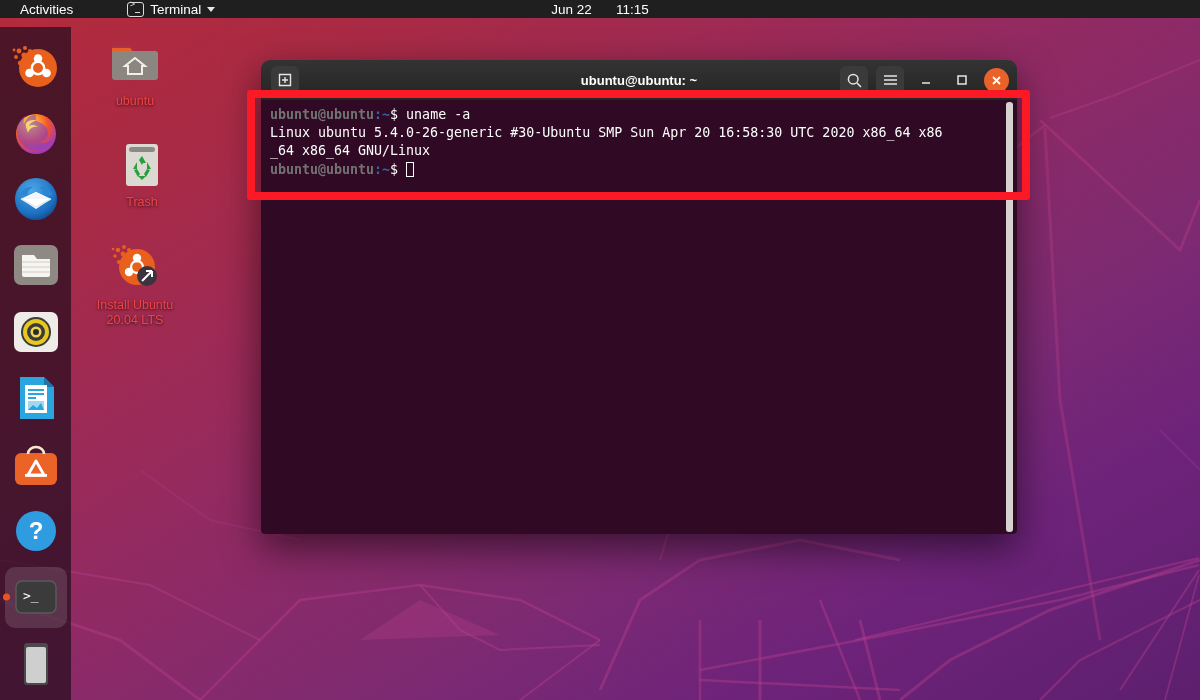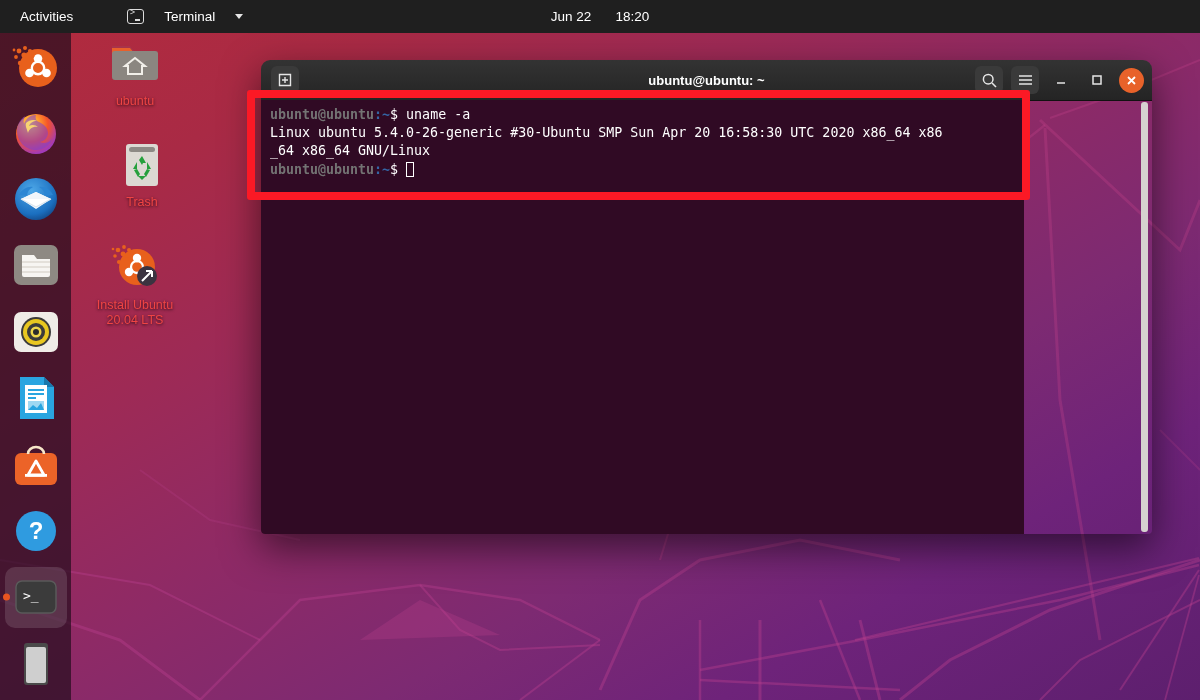--- a/index.html
+++ b/index.html
@@ -8,44 +8,44 @@
     font-family:"Liberation Sans", sans-serif;
     background:#2b0f1e;
   }
   
   #wallpaper{position:absolute;left:0;top:0;width:1200px;height:700px;
     background:
       linear-gradient(150deg,#b32b3c 0%, #a92a45 18%, #9e2a55 33%, #8e2a66 50%, #7d2a72 66%, #6e237a 80%, #5d1f6e 100%);
   }
   #wallpaper svg{position:absolute;left:0;top:0;width:1200px;height:700px;}
   
-  #panel{position:absolute;left:0;top:0;width:1200px;height:33px;background:#1f1f1f;
+  #panel{position:absolute;left:0;top:0;width:1200px;height:18px;background:#1f1f1f;
     display:flex;align-items:center;color:#ffffff;font-size:13.5px;z-index:40;}
   #activities{margin-left:12px;padding:2px 8px;border-radius:4px;cursor:default;}
-  #appmenu{display:flex;align-items:center;gap:20px;margin-left:40px;padding:2px 6px;border-radius:4px;}
+  #appmenu{display:flex;align-items:center;gap:6px;margin-left:40px;padding:2px 6px;border-radius:4px;}
   .term-mini{width:15px;height:13px;border:1.6px solid #dcdcdc;border-radius:3px;position:relative;display:inline-block;}
   .term-mini::before{content:">";position:absolute;left:1.5px;top:-2.5px;font-size:9px;color:#dcdcdc;font-family:"Liberation Mono",monospace;}
   .term-mini::after{content:"";position:absolute;left:7px;bottom:2.5px;width:5px;height:1.4px;background:#dcdcdc;}
   .caret-dn{width:0;height:0;border-left:4px solid transparent;border-right:4px solid transparent;border-top:5px solid #e6e6e6;}
   #clock{position:absolute;left:50%;transform:translateX(-50%);display:flex;gap:24px;font-size:13.5px;color:#fff;}
   
   #dock{position:absolute;left:0;top:27px;width:71px;height:673px;background:rgba(38,14,30,0.72);z-index:35;
     display:flex;flex-direction:column;align-items:center;padding-top:9px;box-sizing:border-box;}
   .dock-item{width:62px;height:62px;margin-bottom:6px;display:flex;align-items:center;justify-content:center;
     position:relative;border-radius:10px;}
   .dock-item.active{background:rgba(255,255,255,0.13);}
   .dock-item.active::before{content:"";position:absolute;left:-2px;top:50%;transform:translateY(-50%);
     width:7px;height:7px;border-radius:50%;background:#e95420;}
   .ico{width:48px;height:48px;border-radius:9px;display:block;position:relative;}
   
   .desk-icon{position:absolute;width:110px;text-align:center;color:#ef4444;font-size:12.5px;
     text-shadow:0 1px 3px rgba(0,0,0,0.75);line-height:15px;z-index:5;}
   .desk-icon .glyph{display:flex;align-items:center;justify-content:center;height:56px;margin-bottom:4px;}
   
-  #terminal{position:absolute;left:261px;top:60px;width:891px;height:474px;z-index:20;
+  #terminal{position:absolute;left:261px;top:60px;width:756px;height:474px;z-index:20;
     border-radius:9px 9px 4px 4px;box-shadow:0 14px 38px rgba(0,0,0,0.55);overflow:hidden;}
   #titlebar{height:40px;background:linear-gradient(#333333,#242424);display:flex;align-items:center;
     position:relative;border-bottom:1px solid #111;}
   #title-text{position:absolute;left:0;right:0;text-align:center;color:#ffffff;font-size:13px;font-weight:bold;}
   .tb-btn{width:28px;height:28px;border-radius:6px;display:flex;align-items:center;justify-content:center;
     position:relative;z-index:2;}
   .tb-btn.bg{background:#3a3a3a;}
   #newtab{margin-left:10px;}
   #tb-right{position:absolute;right:8px;display:flex;align-items:center;gap:8px;z-index:2;}
   #closebtn{width:25px;height:25px;border-radius:50%;background:#e8622a;display:flex;align-items:center;justify-content:center;}
@@ -104,21 +104,21 @@
 
 <div id="panel">
   <div id="activities">Activities</div>
   <div id="appmenu">
     <span class="term-mini"></span>
     <span>Terminal</span>
     <span class="caret-dn"></span>
   </div>
   <div id="clock">
     <span>Jun 22</span>
-    <span>18:20</span>
+    <span>11:15</span>
   </div>
 </div>
 
 <div id="dock">
 
   <div class="dock-item">
     <svg class="ico" viewBox="0 0 48 48">
       <circle cx="26" cy="26" r="19" fill="#e8601c"></circle>
       <circle cx="26" cy="16.5" r="4.3" fill="#fff"></circle>
       <circle cx="17.5" cy="31" r="4.3" fill="#fff"></circle>

